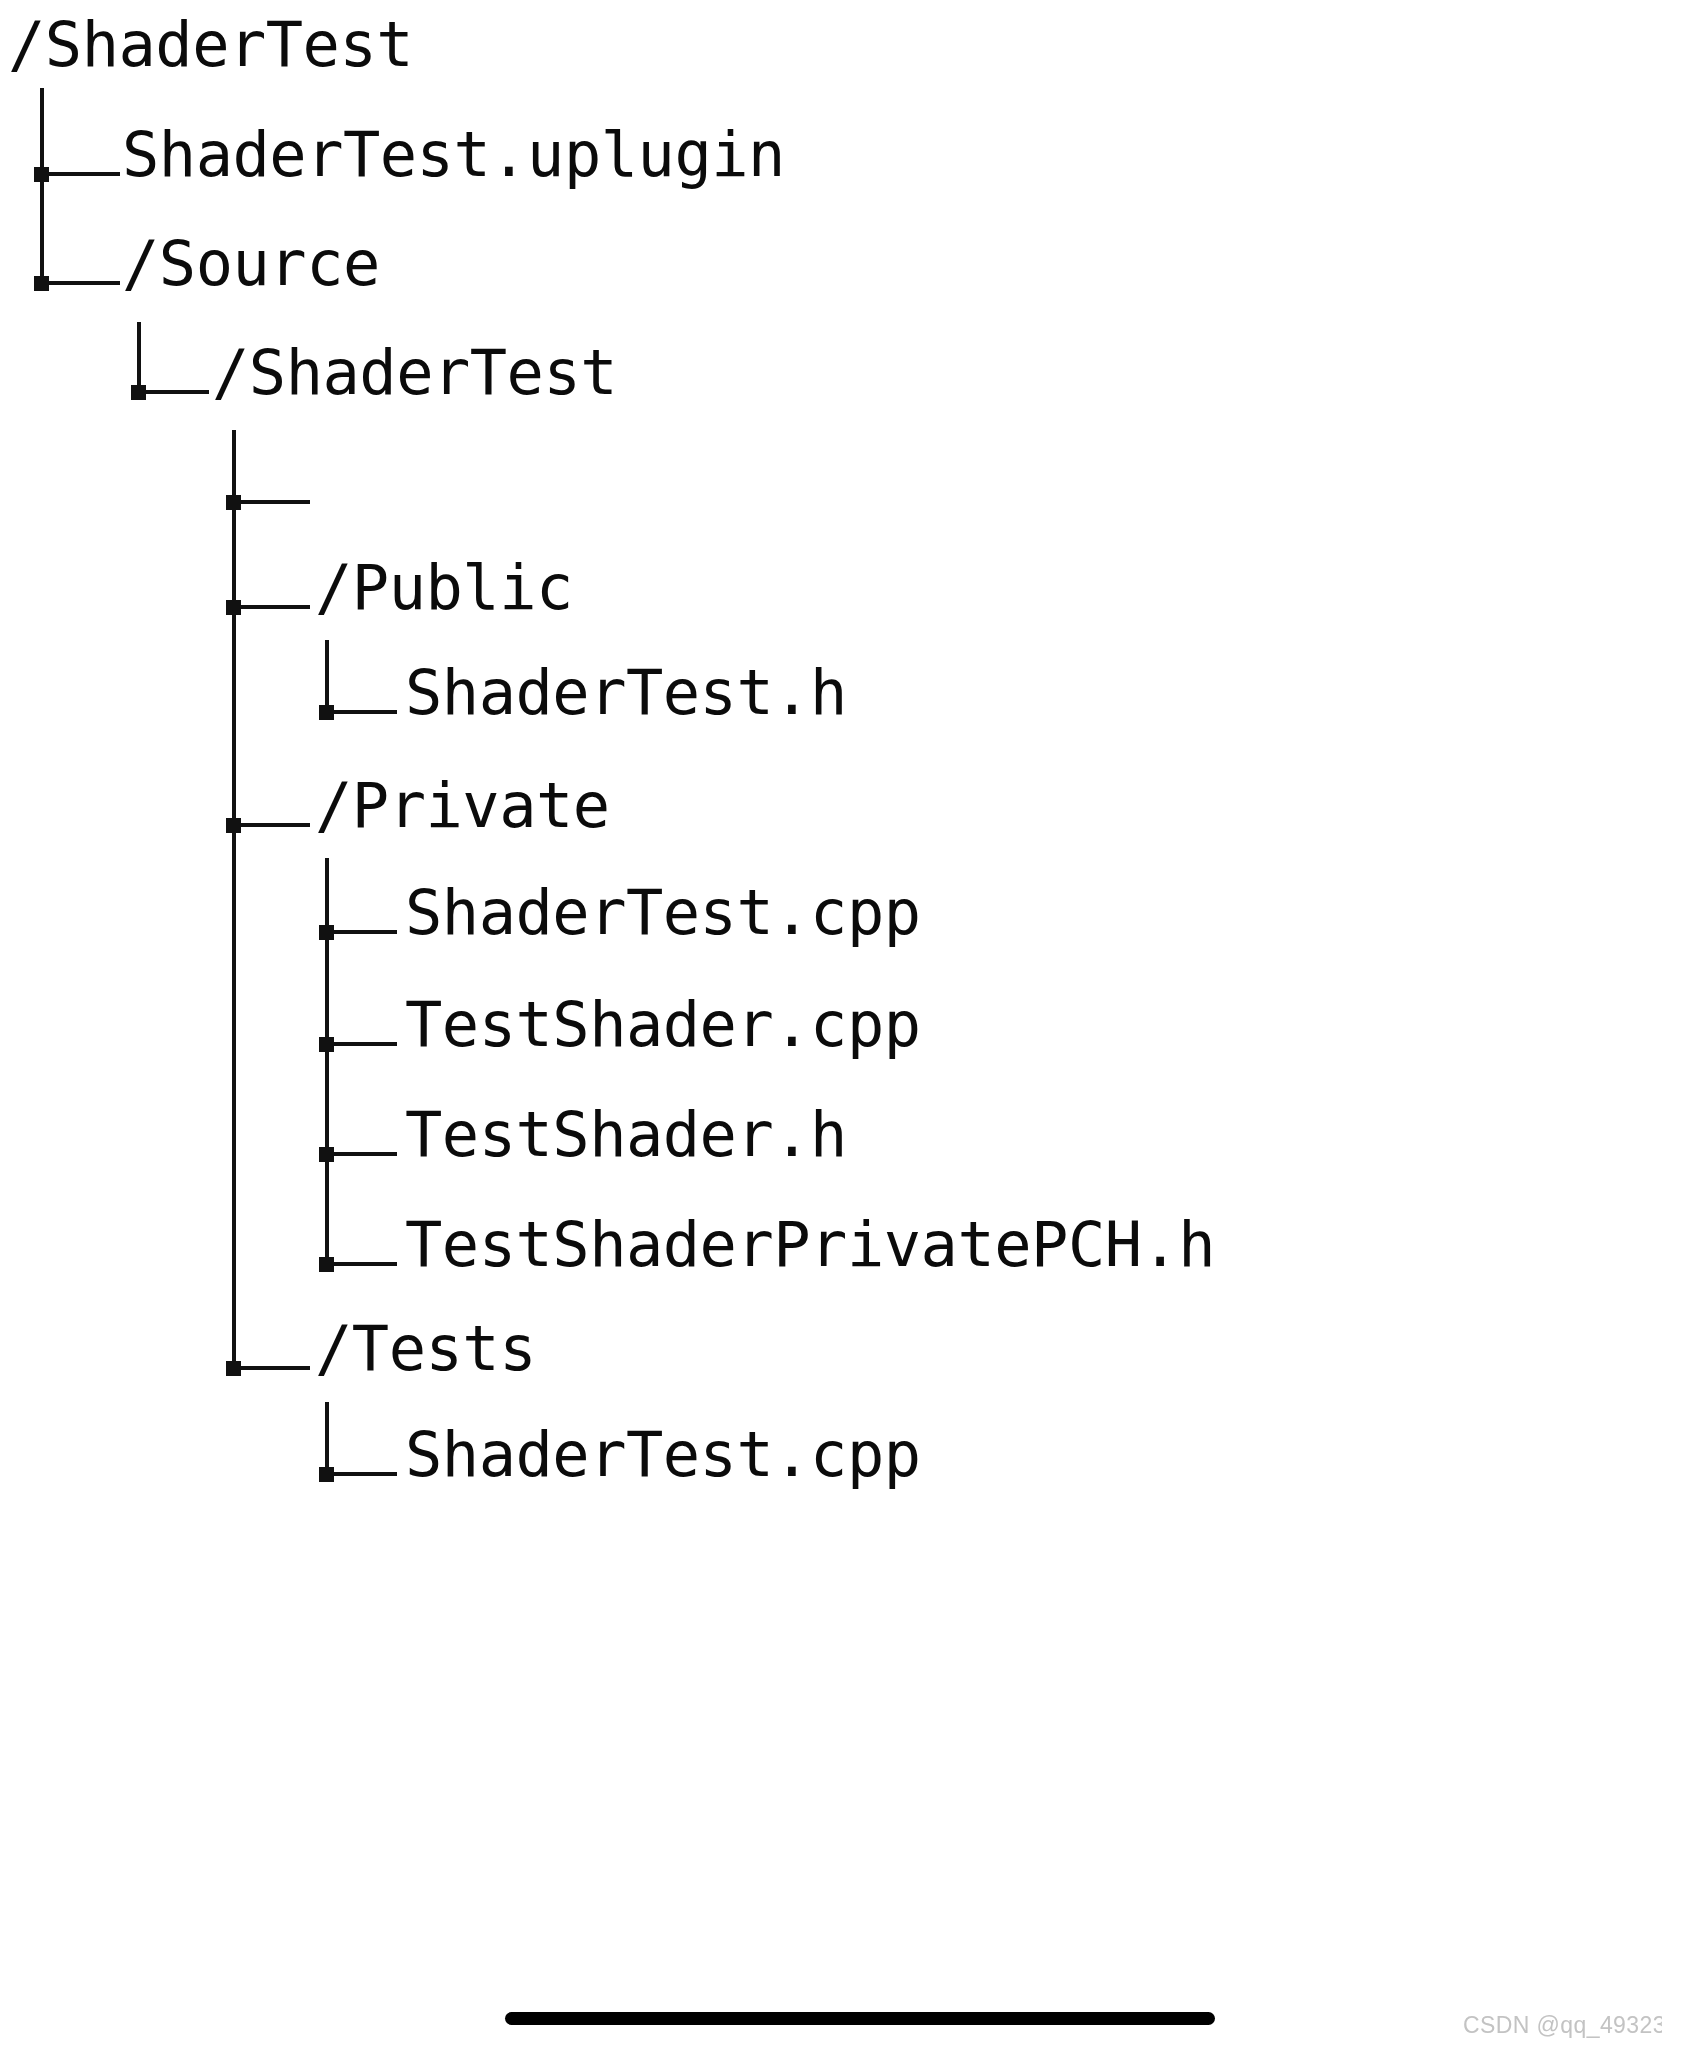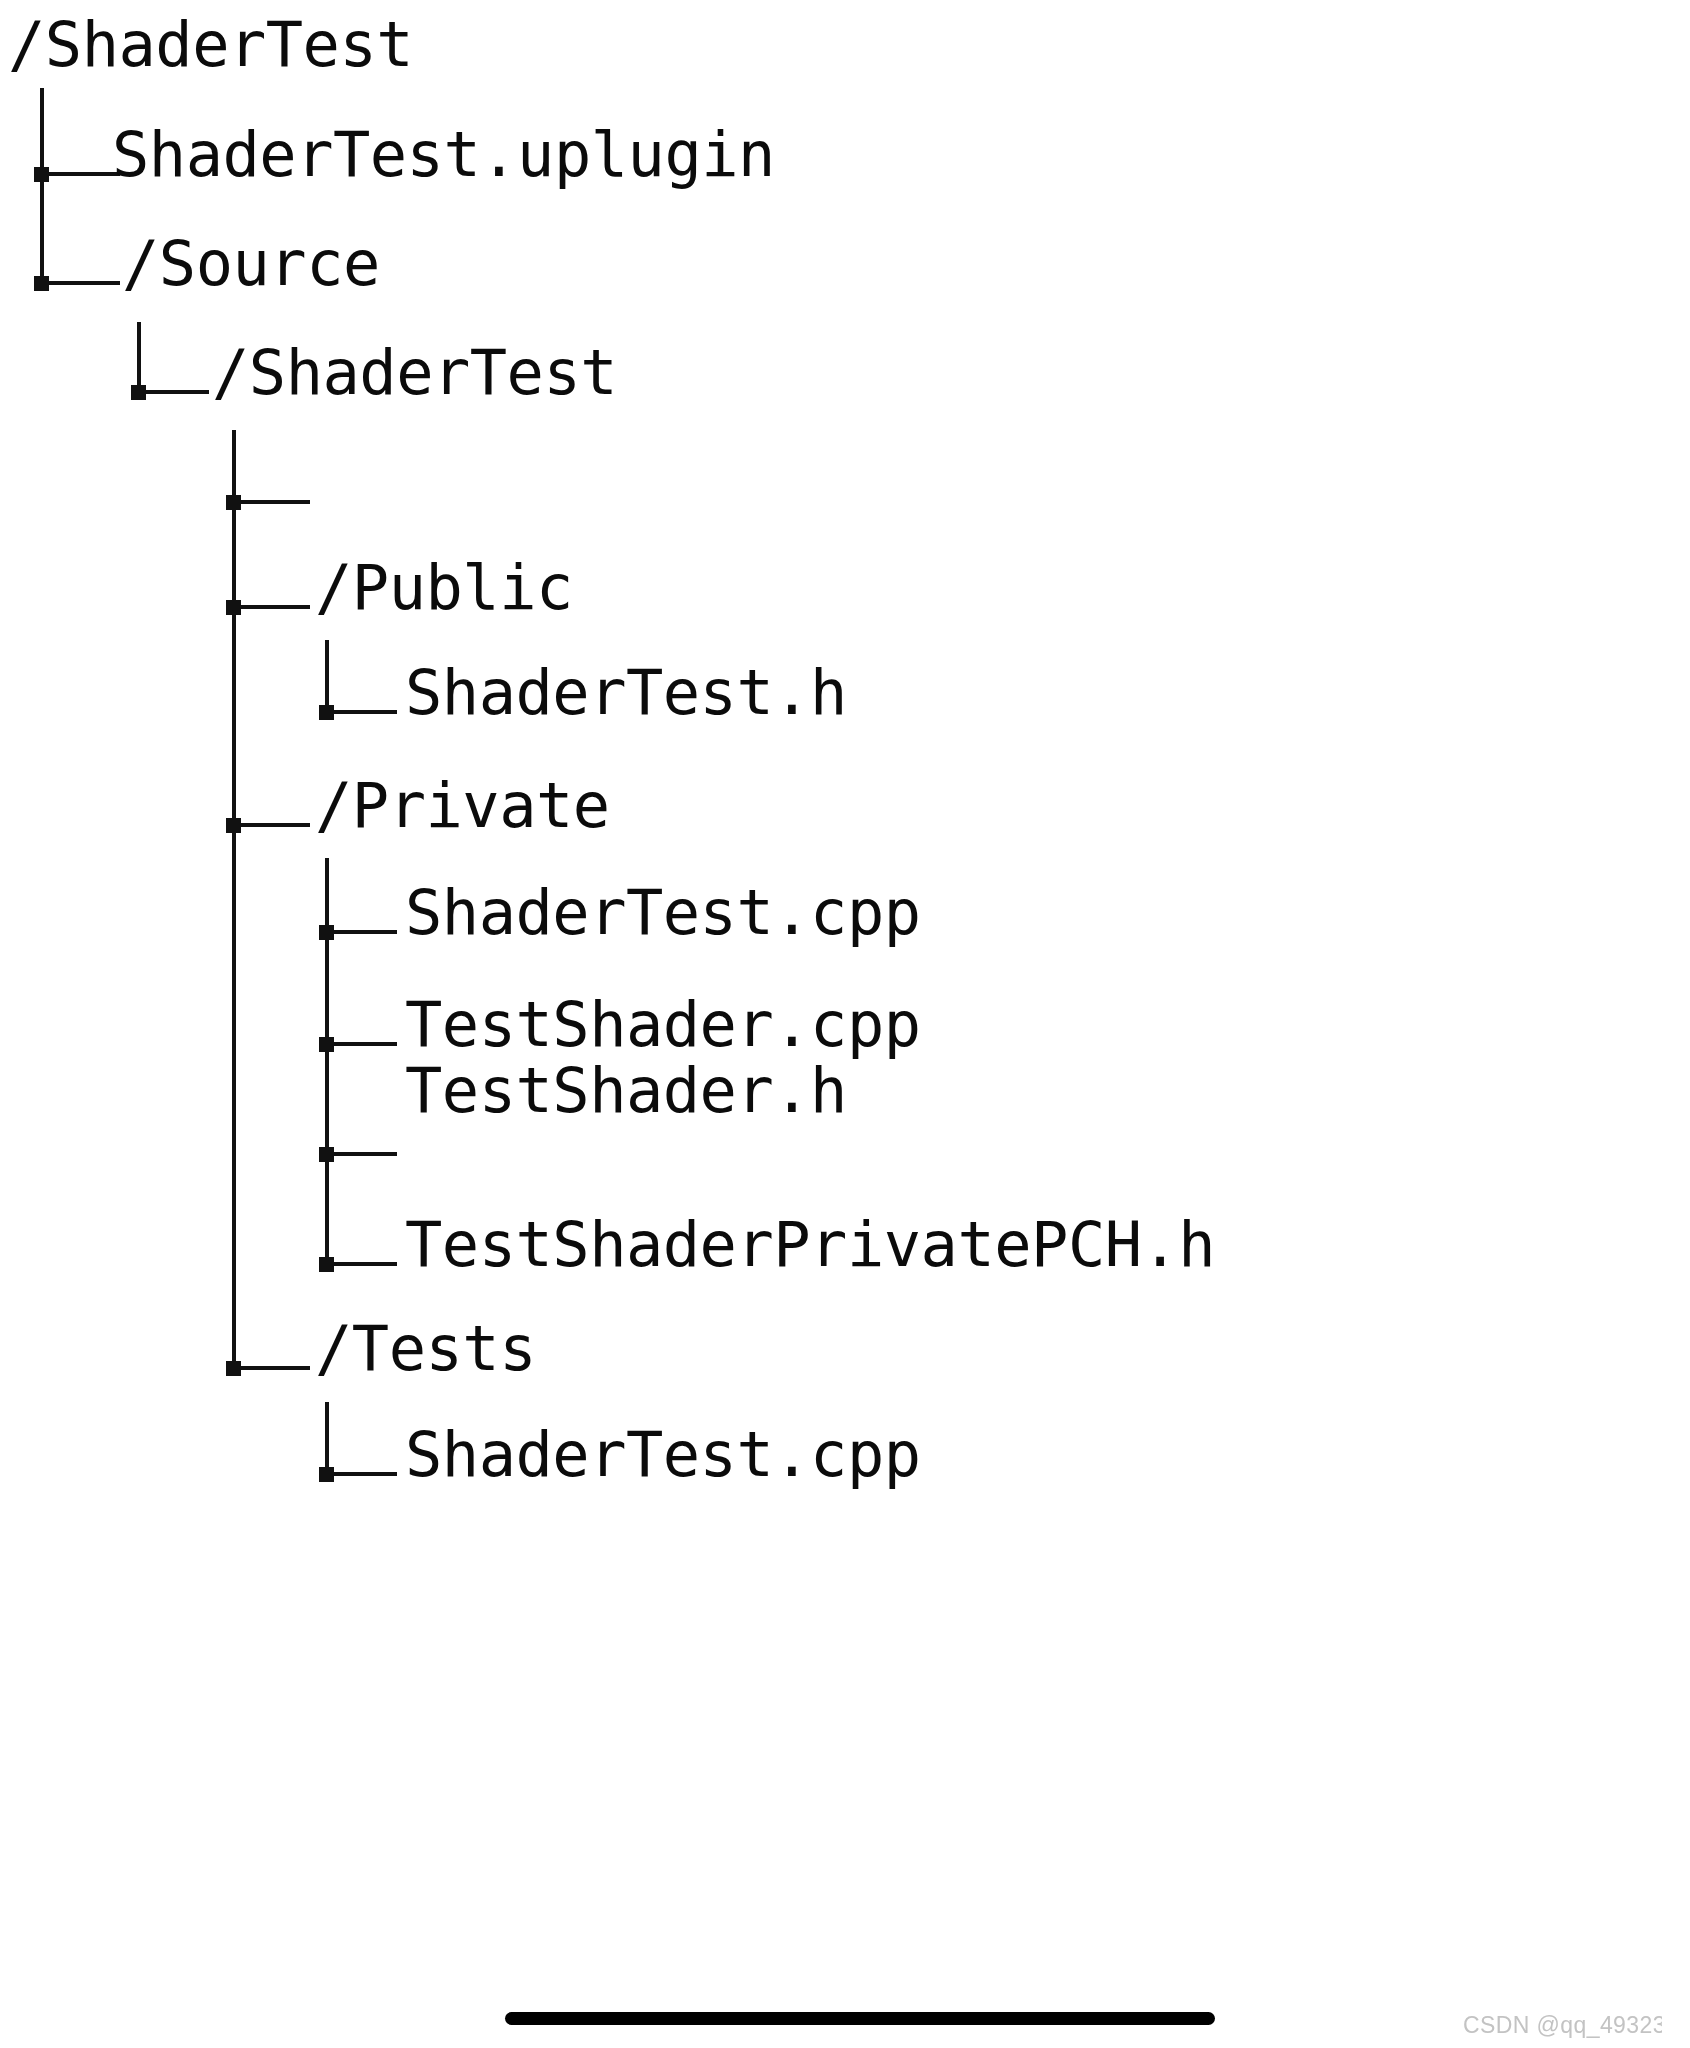--- a/index.html
+++ b/index.html
@@ -58,21 +58,21 @@
 <body>
 
 <div id="page">
 
   <div class="node-label" style="left:8px; top:14px;">/ShaderTest</div>
 
   <div class="vline" style="left:40px; top:88px; height:198px;"></div>
 
   <div class="hline" style="left:40px; top:172px; width:80px;"></div>
   <div class="junction" style="left:34px; top:167px;"></div>
-  <div class="node-label" style="left:112px; top:124px;">ShaderTest.uplugin</div>
+  <div class="node-label" style="left:122px; top:124px;">ShaderTest.uplugin</div>
 
   <div class="hline" style="left:40px; top:281px; width:80px;"></div>
   <div class="junction" style="left:34px; top:276px;"></div>
   <div class="node-label" style="left:122px; top:233px;">/Source</div>
 
   <div class="vline" style="left:137px; top:322px; height:72px;"></div>
   <div class="hline" style="left:137px; top:390px; width:72px;"></div>
   <div class="junction" style="left:131px; top:385px;"></div>
   <div class="node-label" style="left:212px; top:342px;">/ShaderTest</div>
 
@@ -99,21 +99,21 @@
   <div class="hline" style="left:325px; top:930px; width:72px;"></div>
   <div class="junction" style="left:319px; top:925px;"></div>
   <div class="node-label" style="left:405px; top:882px;">ShaderTest.cpp</div>
 
   <div class="hline" style="left:325px; top:1042px; width:72px;"></div>
   <div class="junction" style="left:319px; top:1037px;"></div>
   <div class="node-label" style="left:405px; top:994px;">TestShader.cpp</div>
 
   <div class="hline" style="left:325px; top:1152px; width:72px;"></div>
   <div class="junction" style="left:319px; top:1147px;"></div>
-  <div class="node-label" style="left:405px; top:1060px;">TestShader.h</div>
+  <div class="node-label" style="left:405px; top:1104px;">TestShader.h</div>
 
   <div class="hline" style="left:325px; top:1262px; width:72px;"></div>
   <div class="junction" style="left:319px; top:1257px;"></div>
   <div class="node-label" style="left:405px; top:1214px;">TestShaderPrivatePCH.h</div>
 
   <div class="hline" style="left:232px; top:1366px; width:78px;"></div>
   <div class="junction" style="left:226px; top:1361px;"></div>
   <div class="node-label" style="left:315px; top:1318px;">/Tests</div>
 
   <div class="vline" style="left:325px; top:1402px; height:74px;"></div>

